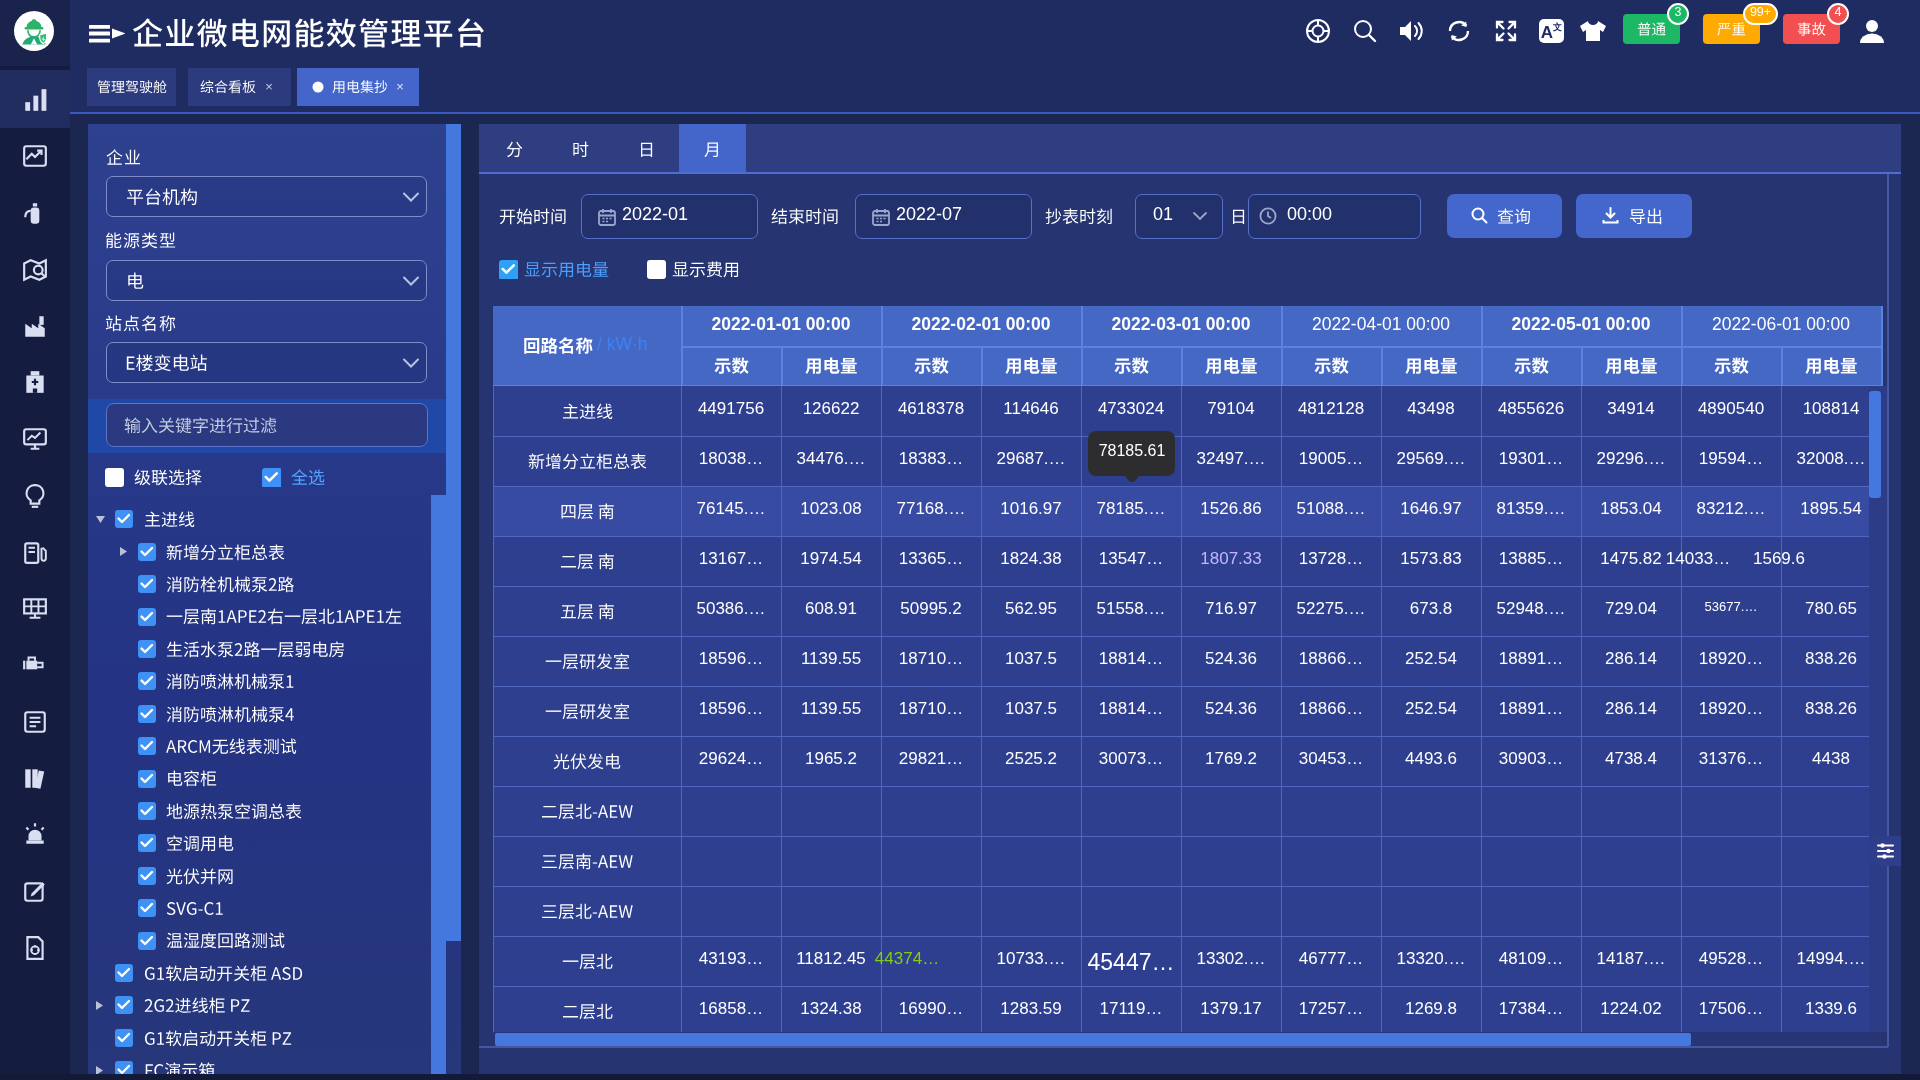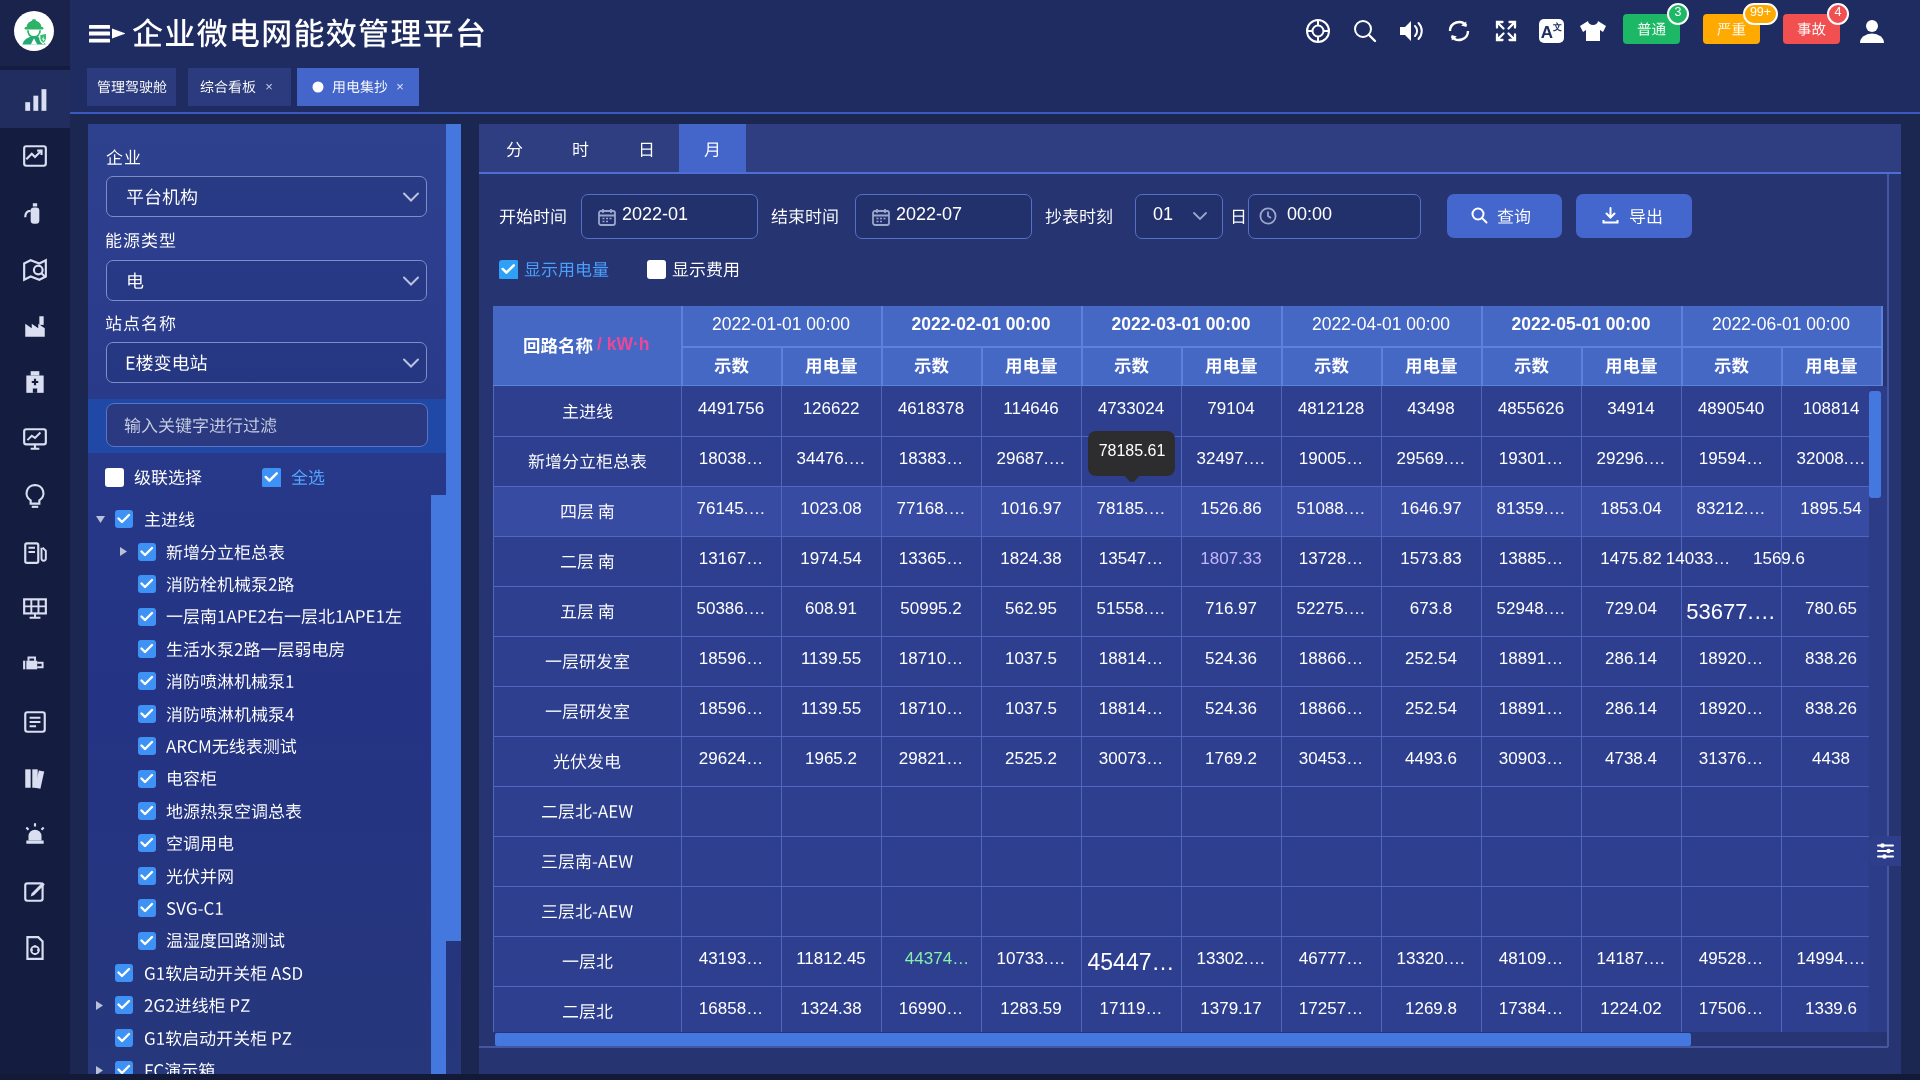--- a/index.html
+++ b/index.html
@@ -910,22 +910,22 @@
     </svg>
 <div style="position:absolute;left:493px;top:306px;width:1388px;height:80px;background:#4568c5"></div>
 <svg class="tr" style="left:523px;top:336px" width="72" height="22">
       <g fill="#fff" transform="translate(0,16.3) scale(0.0175,-0.0175)">
         <use href="#gb8e" x="0"></use>
         <use href="#gb8f" x="1000"></use>
         <use href="#gb90" x="2000"></use>
         <use href="#gb91" x="3000"></use>
       </g>
     </svg>
-<div class="n" style="left:597px;top:334px;font-size:17.5px;color:#ec4899;font-weight:bold">/ kW·h</div>
-<div class="n" style="left:781px;top:314px;font-size:17.5px;color:#fff;transform:translateX(-50%);font-weight:normal">2022-01-01 00:00</div>
+<div class="n" style="left:597px;top:334px;font-size:17.5px;color:#3b82f6;font-weight:normal">/ kW·h</div>
+<div class="n" style="left:781px;top:314px;font-size:17.5px;color:#fff;transform:translateX(-50%);font-weight:bold">2022-01-01 00:00</div>
 <svg class="tr" style="left:713.5px;top:356px" width="37" height="22">
       <g fill="#fff" transform="translate(0,16.3) scale(0.0175,-0.0175)">
         <use href="#gb92" x="0"></use>
         <use href="#gb93" x="1000"></use>
       </g>
     </svg>
 <svg class="tr" style="left:804.8px;top:356px" width="54" height="22">
       <g fill="#fff" transform="translate(0,16.3) scale(0.0175,-0.0175)">
         <use href="#gb94" x="0"></use>
         <use href="#gb95" x="1000"></use>
@@ -1136,21 +1136,21 @@
 <div class="n" style="left:731.0px;top:599px;font-size:17px;color:#fff;transform:translateX(-50%)">50386.…</div>
 <div class="n" style="left:831.0px;top:599px;font-size:17px;color:#fff;transform:translateX(-50%)">608.91</div>
 <div class="n" style="left:931.0px;top:599px;font-size:17px;color:#fff;transform:translateX(-50%)">50995.2</div>
 <div class="n" style="left:1031.0px;top:599px;font-size:17px;color:#fff;transform:translateX(-50%)">562.95</div>
 <div class="n" style="left:1131.0px;top:599px;font-size:17px;color:#fff;transform:translateX(-50%)">51558.…</div>
 <div class="n" style="left:1231.0px;top:599px;font-size:17px;color:#fff;transform:translateX(-50%)">716.97</div>
 <div class="n" style="left:1331.0px;top:599px;font-size:17px;color:#fff;transform:translateX(-50%)">52275.…</div>
 <div class="n" style="left:1431.0px;top:599px;font-size:17px;color:#fff;transform:translateX(-50%)">673.8</div>
 <div class="n" style="left:1531.0px;top:599px;font-size:17px;color:#fff;transform:translateX(-50%)">52948.…</div>
 <div class="n" style="left:1631.0px;top:599px;font-size:17px;color:#fff;transform:translateX(-50%)">729.04</div>
-<div class="n" style="left:1731.0px;top:599px;font-size:22px;color:#fff;transform:translateX(-50%)">53677.…</div>
+<div class="n" style="left:1731.0px;top:599px;font-size:13px;color:#fff;transform:translateX(-50%)">53677.…</div>
 <div class="n" style="left:1831.0px;top:599px;font-size:17px;color:#fff;transform:translateX(-50%)">780.65</div>
 <svg class="tr" style="left:544.5px;top:652px" width="87" height="22">
       <g fill="#fff" transform="translate(0,15.8) scale(0.017,-0.017)">
         <use href="#gr4d" x="0"></use>
         <use href="#gr4e" x="1000"></use>
         <use href="#gr9a" x="2000"></use>
         <use href="#gr9b" x="3000"></use>
         <use href="#gr9c" x="4000"></use>
       </g>
     </svg>
@@ -1242,21 +1242,21 @@
     </svg>
 <svg class="tr" style="left:561.5px;top:952px" width="53" height="22">
       <g fill="#fff" transform="translate(0,15.8) scale(0.017,-0.017)">
         <use href="#gr4d" x="0"></use>
         <use href="#gr4e" x="1000"></use>
         <use href="#gr54" x="2000"></use>
       </g>
     </svg>
 <div class="n" style="left:731.0px;top:949px;font-size:17px;color:#fff;transform:translateX(-50%)">43193…</div>
 <div class="n" style="left:831.0px;top:949px;font-size:17px;color:#fff;transform:translateX(-50%)">11812.45</div>
-<div class="n" style="left:937px;top:949px;font-size:17px;color:#86efac;transform:translateX(-50%)">44374…</div>
+<div class="n" style="left:907px;top:949px;font-size:17px;color:#84cc16;transform:translateX(-50%)">44374…</div>
 <div class="n" style="left:1031.0px;top:949px;font-size:17px;color:#fff;transform:translateX(-50%)">10733.…</div>
 <div class="n" style="left:1131.0px;top:949px;font-size:23px;color:#fff;transform:translateX(-50%)">45447…</div>
 <div class="n" style="left:1231.0px;top:949px;font-size:17px;color:#fff;transform:translateX(-50%)">13302.…</div>
 <div class="n" style="left:1331.0px;top:949px;font-size:17px;color:#fff;transform:translateX(-50%)">46777…</div>
 <div class="n" style="left:1431.0px;top:949px;font-size:17px;color:#fff;transform:translateX(-50%)">13320.…</div>
 <div class="n" style="left:1531.0px;top:949px;font-size:17px;color:#fff;transform:translateX(-50%)">48109…</div>
 <div class="n" style="left:1631.0px;top:949px;font-size:17px;color:#fff;transform:translateX(-50%)">14187.…</div>
 <div class="n" style="left:1731.0px;top:949px;font-size:17px;color:#fff;transform:translateX(-50%)">49528…</div>
 <div class="n" style="left:1831.0px;top:949px;font-size:17px;color:#fff;transform:translateX(-50%)">14994.…</div>
 <svg class="tr" style="left:561.5px;top:1002px" width="53" height="22">

